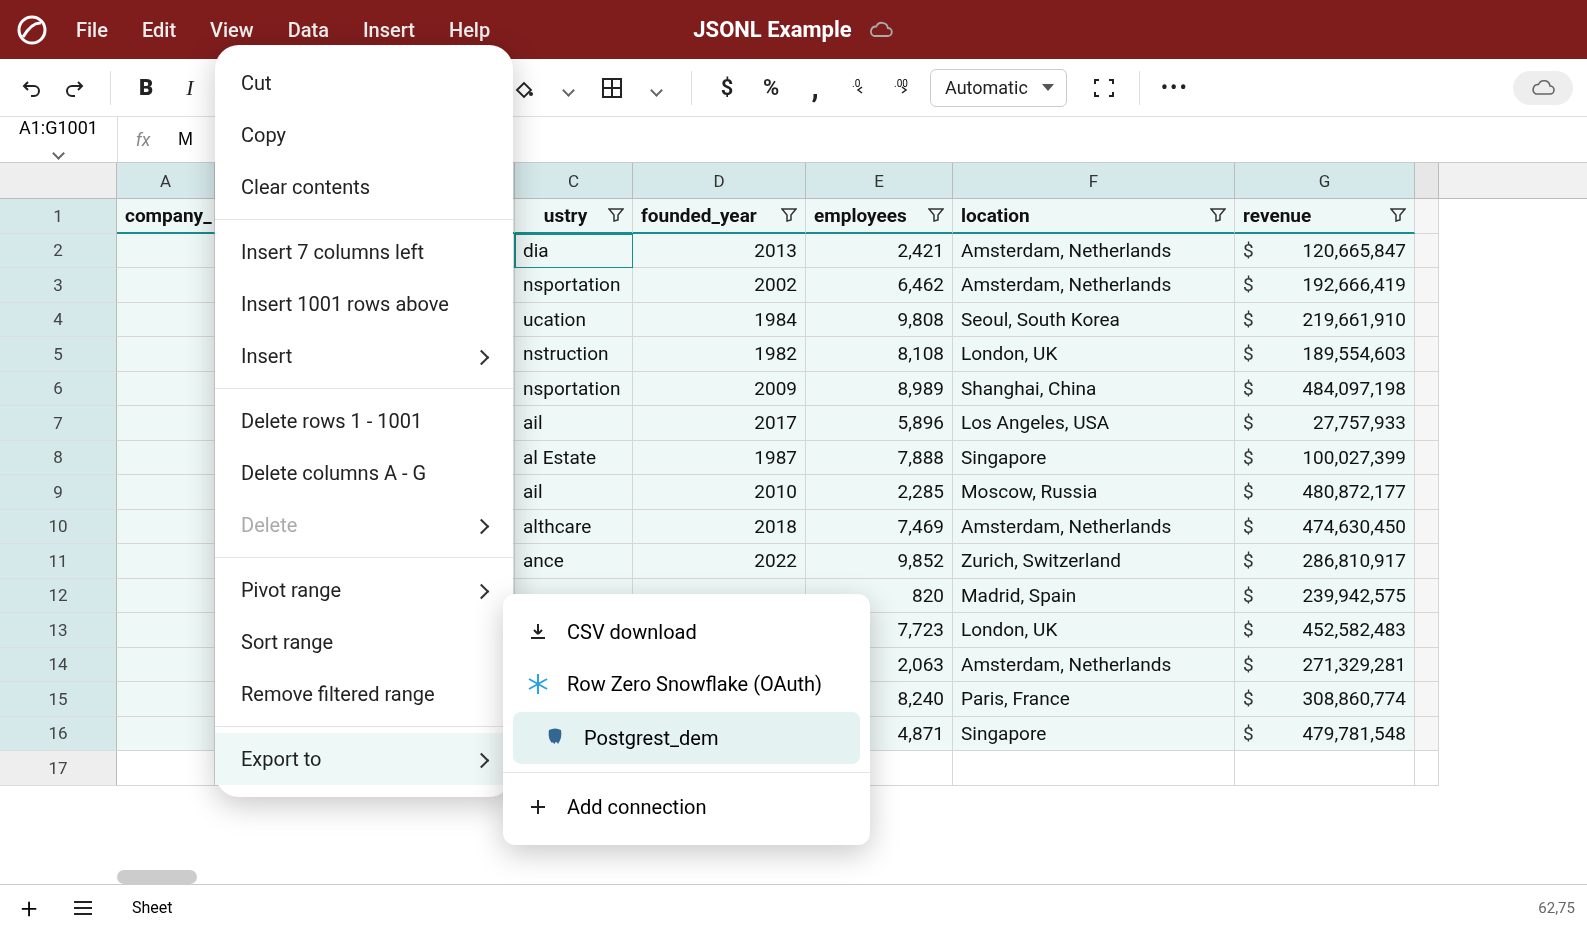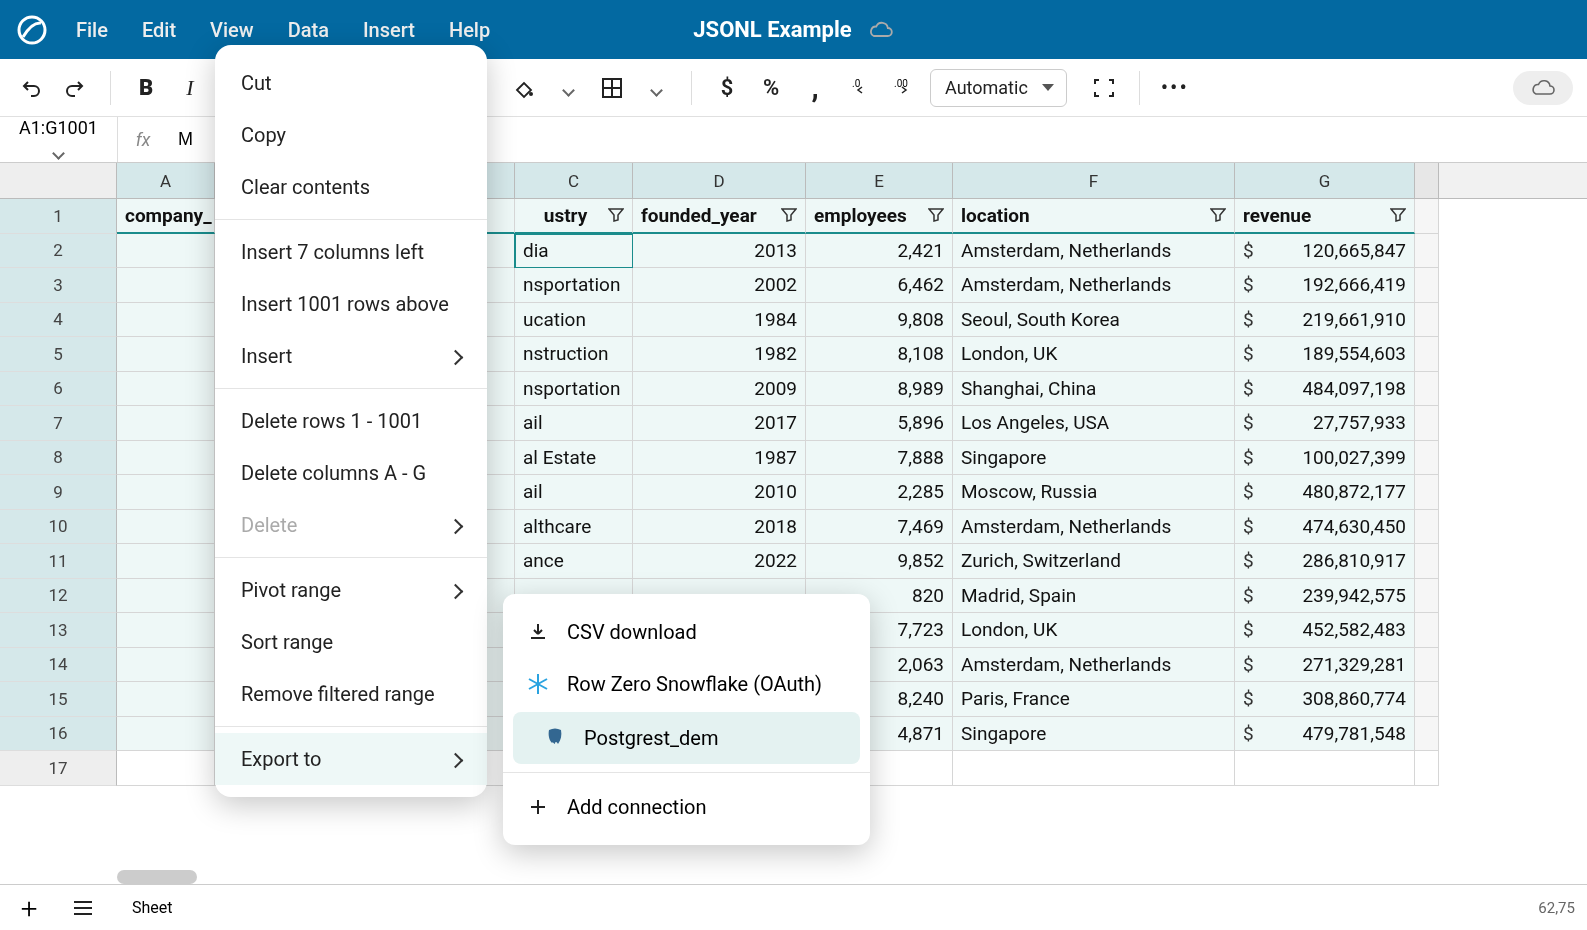--- a/index.html
+++ b/index.html
@@ -1,21 +1,21 @@
 <!DOCTYPE html>
 <html><head>
 <meta charset="utf-8">
 <style>
   * { box-sizing: border-box; margin: 0; padding: 0; }
   html, body { height: 100%; font-family: -apple-system, BlinkMacSystemFont, "Segoe UI", Roboto, sans-serif; overflow: hidden; }
   body { display: flex; flex-direction: column; background: #fff; }
 
   
   .menubar {
-    background: #0369a1;
+    background: #7f1d1d;
     color: #eee;
     display: flex;
     align-items: center;
     height: 59px;
     padding: 0 16px;
     font-size: 20px;
   }
   .menubar .logo {
     width: 32px; height: 32px; margin-right: 28px;
     display:flex; align-items:center; justify-content:center;
@@ -146,23 +146,23 @@
   .c-E { width: 147px; }
   .c-F { width: 282px; }
   .c-G { width: 180px; }
   .c-H { width: 24px; background:#e7e7e7;}
 
   
   .context-menu {
     position:absolute;
     left: 215px;
     top: 45px;
-    width: 272px;
+    width: 298px;
     background:#fff;
-    border-radius:16px;
+    border-radius:24px;
     box-shadow: 0 8px 30px rgba(0,0,0,.22);
     padding: 12px 0;
     font-size:20px;
     z-index: 100;
   }
   .cm-item {
     padding: 14px 26px;
     display:flex; align-items:center; justify-content:space-between;
     cursor:pointer;
     color:#222;

